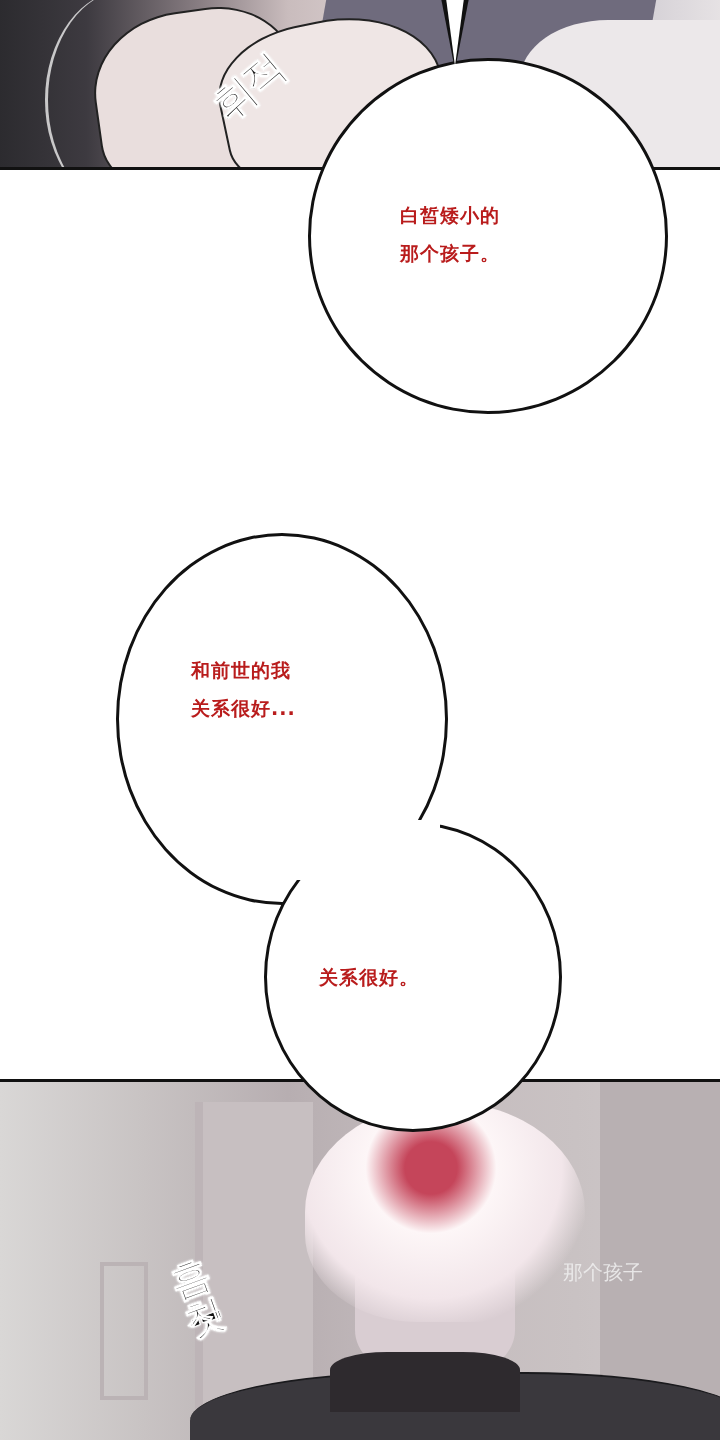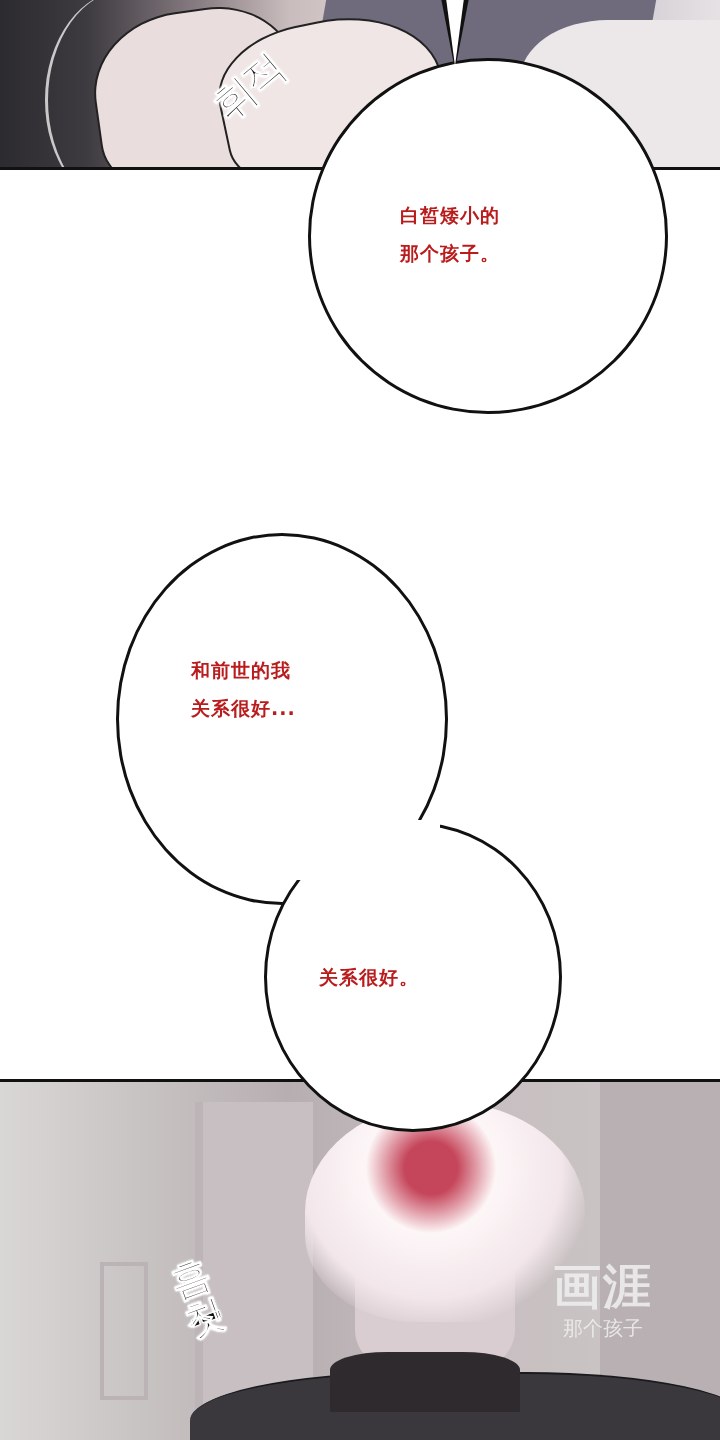--- a/index.html
+++ b/index.html
@@ -100,21 +100,20 @@
 <div class="panel panel-bottom">
   <div class="door-frame"></div>
   <div class="window"></div>
   <div class="wall-r"></div>
   <div class="neck"></div>
   <div class="hair"></div>
   <div class="jacket"></div>
   <div class="collar"></div>
   <div class="sfx-bottom">흠칫!</div>
   <div class="watermark">
-    <div class="wm-logo">画涯</div>
     <div class="wm-sub">那个孩子</div>
   </div>
 </div>
 
 <div class="tail-outline"></div>
 <div class="bubble bubble-1"></div>
 <div class="tail"></div>
 <div class="bubble-text text-1">白皙矮小的
 那个孩子。</div>
 

